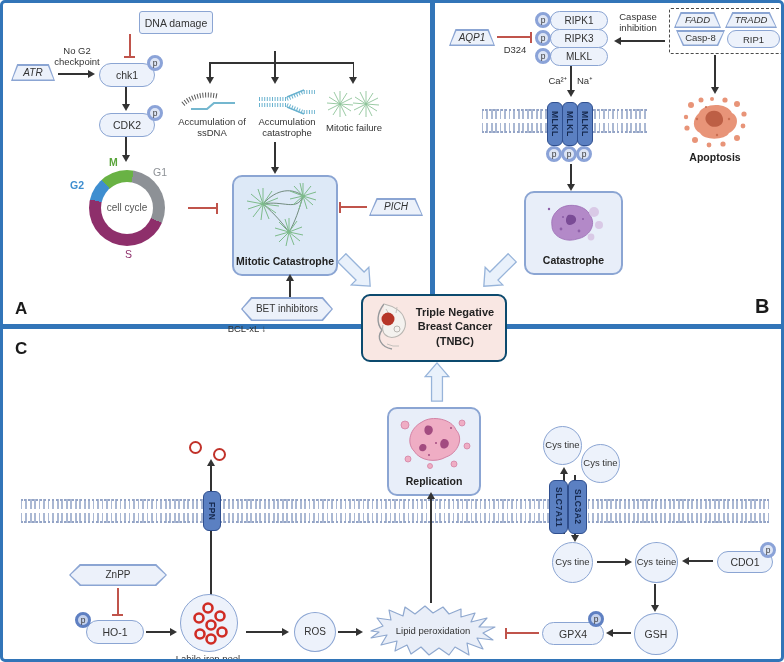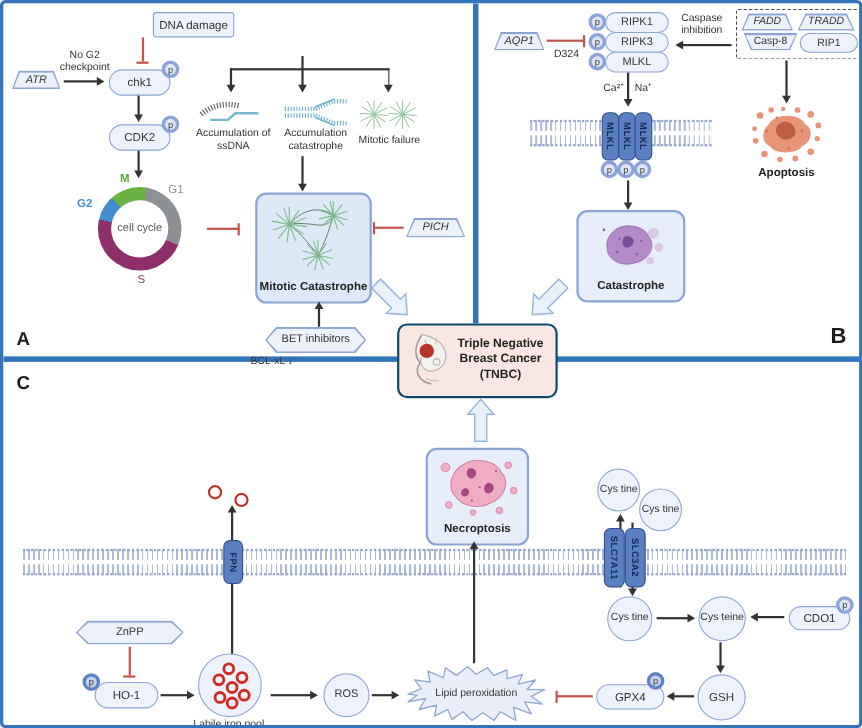--- a/index.html
+++ b/index.html
@@ -311,21 +311,21 @@
           <circle cx="12" cy="46" r="3"></circle>
           <circle cx="34" cy="53" r="2.5"></circle>
           <circle cx="58" cy="51" r="3"></circle>
       </g>
       <g fill="#a34b80">
           <circle cx="40" cy="30" r="1"></circle>
           <circle cx="33" cy="42" r="1"></circle>
           <circle cx="55" cy="15" r="1"></circle>
         </g>
     </svg>
-    <div class="cap">Necroptosis</div>
+    <div class="cap">Replication</div>
   </div>
 
   <div class="mem" style="left:18px;top:496px;width:748px;">
       <i class="t"></i>
       <i class="b"></i>
     </div>
 
   <div class="arr v head-u" style="left:207px;top:459px;height:134px;"></div>
   <div class="tx" style="left:200px;top:488px;width:16px;height:38px;">
       <span>FPN</span>

